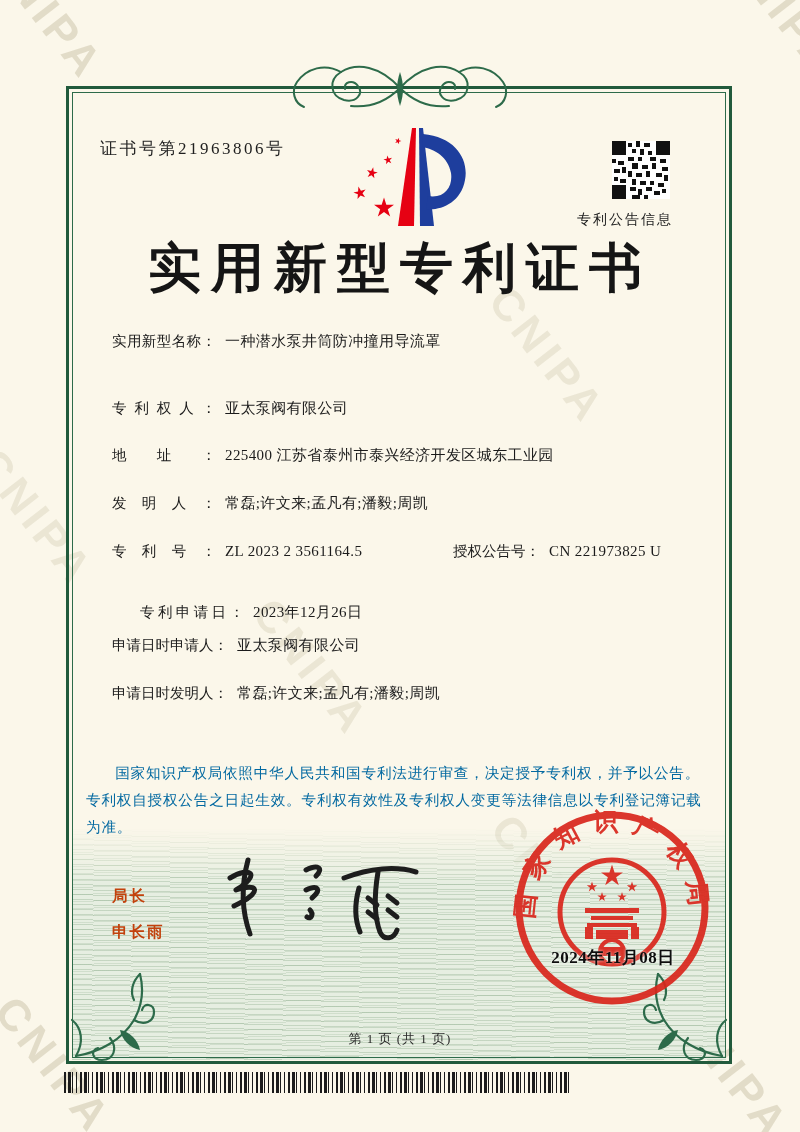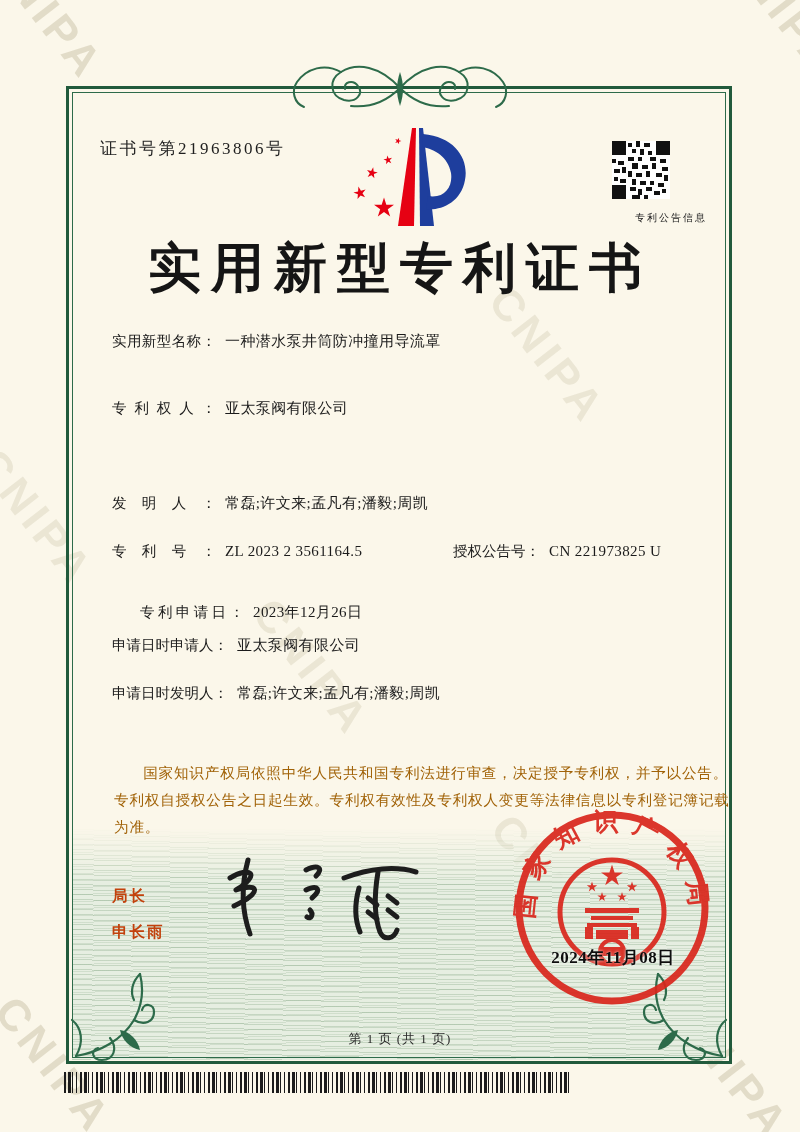--- a/index.html
+++ b/index.html
@@ -31,33 +31,33 @@
       repeating-linear-gradient(-1.5deg, rgba(110,150,110,0.18) 0 1px, transparent 1px 7px);
     -webkit-mask-image:linear-gradient(180deg, transparent 0, #000 55px);
     mask-image:linear-gradient(180deg, transparent 0, #000 55px);
   }
   .flourish { position:absolute; z-index:3; }
   
   .content { position:absolute; inset:0; z-index:4;padding-left:24px; }
   .cert-no { position:absolute; left:100px; top:137px; font-size:17px; letter-spacing:2.5px; color:#1f1f1f; }
   .logo { position:absolute; left:342px; top:120px; }
   .qr-wrap { position:absolute; left:612px; top:141px; }
-  .qr-caption { position:absolute; left:577px; top:211px; width:130px; text-align:right;
-    font-size:10px; letter-spacing:2px; color:#222; }
+  .qr-caption { position:absolute; left:577px; top:211px; width:130px; text-align:left;
+    font-size:14px; letter-spacing:2px; color:#222; }
   .title { position:absolute; left:0; right:0; top:233px; text-align:center;
     font-size:53px; font-weight:700; letter-spacing:10px; color:#151515; }
   .frow { position:absolute; left:112px; font-size:15px; white-space:nowrap; color:#1b1b1b; }
   .frow .flabel { display:inline-block; width:104px; font-size:14.5px;
     text-align:justify; text-align-last:justify; vertical-align:baseline; }
   .frow .flabel.wide { width:auto; text-align-last:auto; }
   .frow .fvalue { margin-left:9px; letter-spacing:0.4px; }
   .frow.rcol { left:453px; }
   .frow.rcol .flabel { width:auto; text-align-last:auto; }
   .statement { position:absolute; left:86px; top:760px; width:630px;
-    font-size:14.6px; line-height:27px; letter-spacing:0.8px; color:#a16207;margin-left:28px; }
+    font-size:14.6px; line-height:27px; letter-spacing:0.8px; color:#0369a1; }
   .statement .line1 { text-indent:2em; }
   .signer { position:absolute; left:112px; font-size:15.5px; font-weight:600;
     font-family:"Liberation Sans","DejaVu Sans",sans-serif; color:#c2410c; letter-spacing:2px; }
   .signature { position:absolute; left:218px; top:846px; }
   .seal { position:absolute; left:512px; top:808px; z-index:5; }
   .seal-date { position:absolute; left:540px; top:946px; width:146px; text-align:center;
     font-size:17px; font-weight:700; color:#0e0e0e; letter-spacing:0.5px; z-index:6;
     text-shadow:0 0 3px rgba(255,255,255,0.9); }
   .footer { position:absolute; left:0; right:0; top:1030px; text-align:center;
     font-size:13px; color:#2b2b2b; letter-spacing:1px; }
@@ -188,20 +188,23 @@
     <div class="qr-caption">专利公告信息</div>
 
     <div class="title">实用新型专利证书</div>
 
     <div class="frow" style="top:332px;">
       <span class="flabel">实用新型名称：</span><span class="fvalue">一种潜水泵井筒防冲撞用导流罩</span>
     </div>
     <div class="frow" style="top:399px;">
       <span class="flabel">专利权人：</span><span class="fvalue">亚太泵阀有限公司</span>
     </div>
+    <div class="frow" style="top:446px;">
+      <span class="flabel">地址：</span><span class="fvalue">225400 江苏省泰州市泰兴经济开发区城东工业园</span>
+    </div>
     <div class="frow" style="top:494px;">
       <span class="flabel">发明人：</span><span class="fvalue">常磊;许文来;孟凡有;潘毅;周凯</span>
     </div>
     <div class="frow" style="top:542px;">
       <span class="flabel">专利号：</span><span class="fvalue">ZL 2023 2 3561164.5</span>
     </div>
     <div class="frow rcol" style="top:542px;">
       <span class="flabel">授权公告号：</span><span class="fvalue">CN 221973825 U</span>
     </div>
     <div class="frow" style="top:603px;margin-left:28px;">

